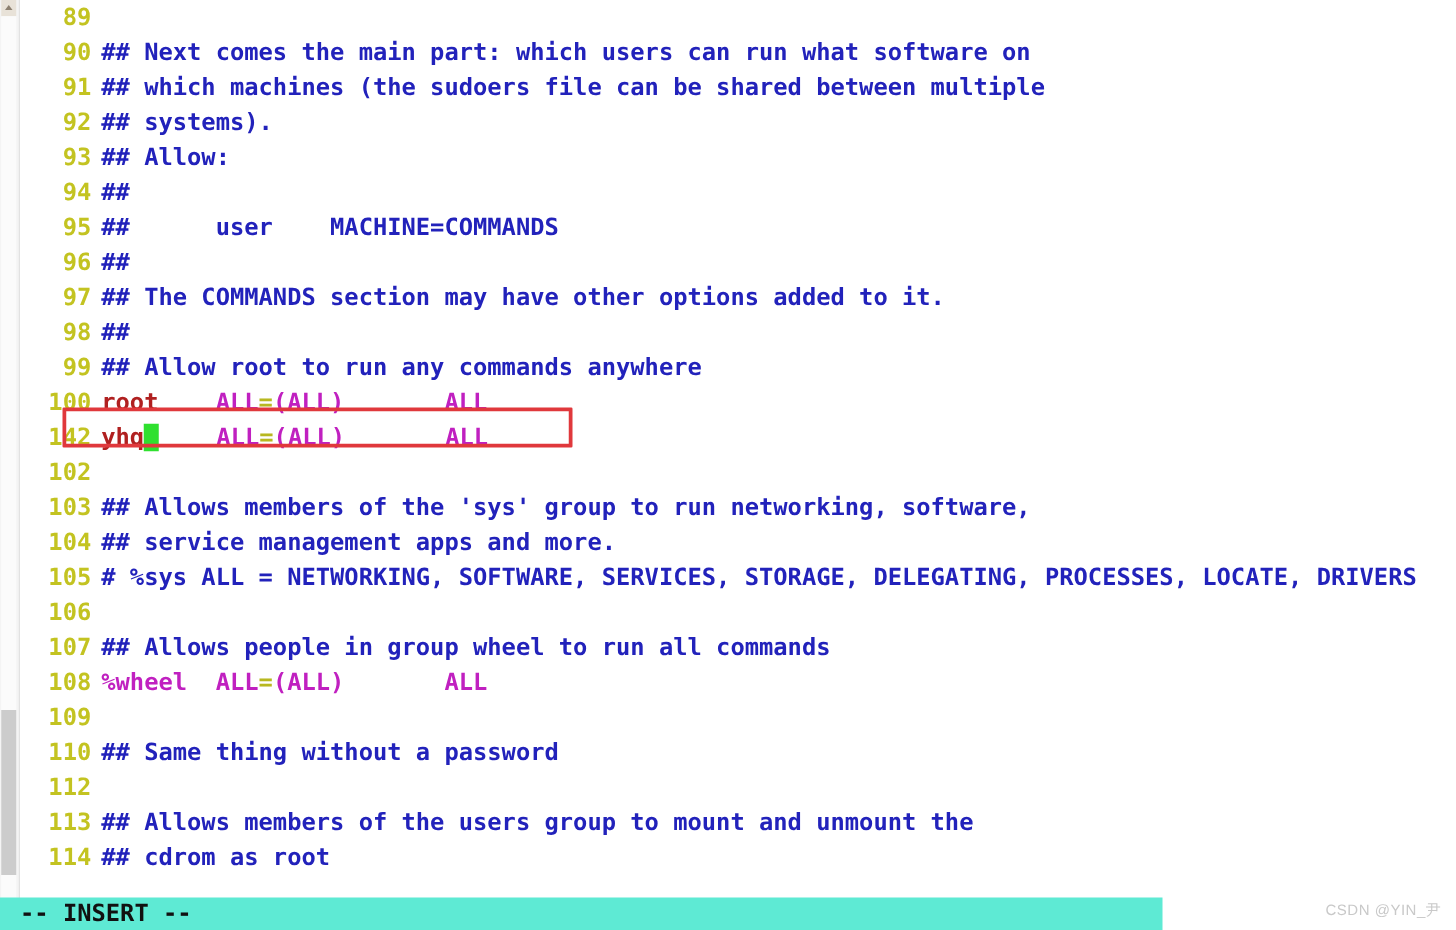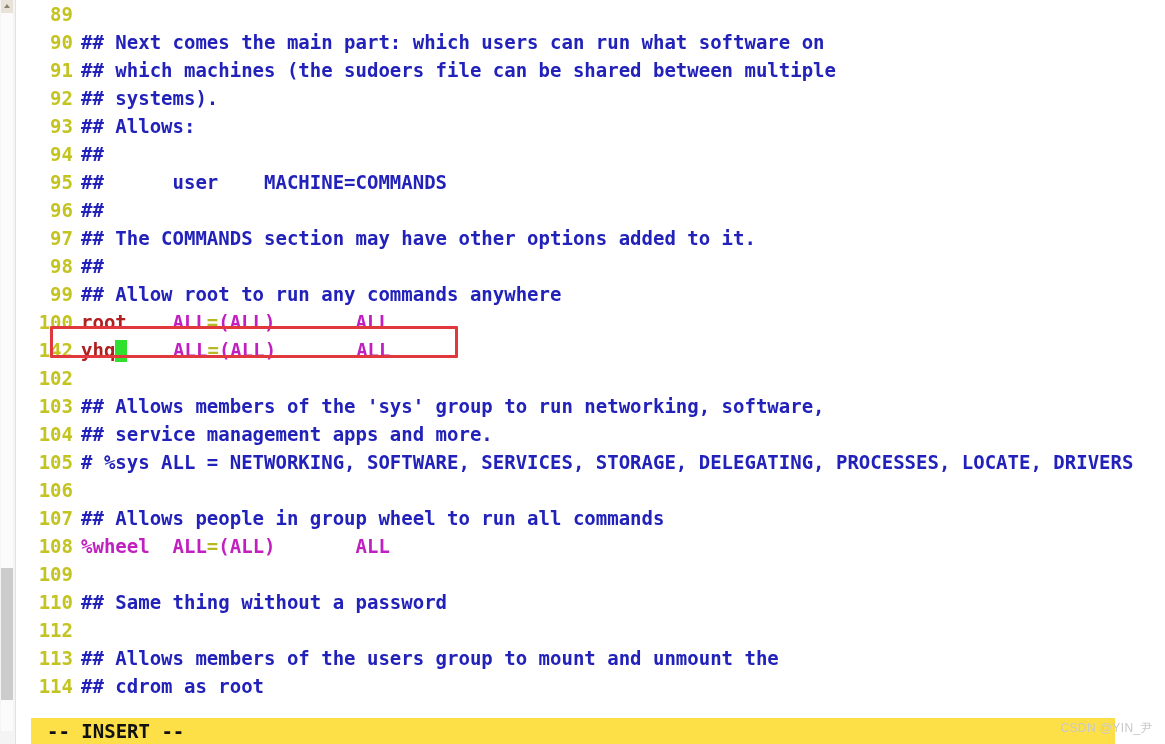--- a/index.html
+++ b/index.html
@@ -128,24 +128,23 @@
     box-sizing: border-box;
     pointer-events: none;
     border-radius: 1px;
   }
 
   
   .statusbar {
     position: absolute;
     left: 0;
     top: 718px;
-    width: 1084px;
+    width: 930px;
     height: 26px;
-    background: #fde047;
-    margin-left: 31px;
+    background: #5eead4;
   }
   .status-text {
     position: absolute;
     left: 16px;
     top: 0;
     line-height: 26px;
     font-size: 19px;
     font-weight: bold;
     color: #111111;
     white-space: pre;
@@ -172,21 +171,21 @@
     <div class="scroll-arrow-up"></div>
     <div class="scroll-track"></div>
     <div class="scroll-thumb" id="scroll-thumb" style="top: 568px; height: 132px;"></div>
   </div>
 
   <div class="editor" id="editor-lines">
       <div class="code-line"><span class="lineno">89</span><span class="code"></span></div>
       <div class="code-line"><span class="lineno">90</span><span class="code"><span class="tok-comment">## Next comes the main part: which users can run what software on</span></span></div>
       <div class="code-line"><span class="lineno">91</span><span class="code"><span class="tok-comment">## which machines (the sudoers file can be shared between multiple</span></span></div>
       <div class="code-line"><span class="lineno">92</span><span class="code"><span class="tok-comment">## systems).</span></span></div>
-      <div class="code-line"><span class="lineno">93</span><span class="code"><span class="tok-comment">## Allows:</span></span></div>
+      <div class="code-line"><span class="lineno">93</span><span class="code"><span class="tok-comment">## Allow:</span></span></div>
       <div class="code-line"><span class="lineno">94</span><span class="code"><span class="tok-comment">##</span></span></div>
       <div class="code-line"><span class="lineno">95</span><span class="code"><span class="tok-comment">##      user    MACHINE=COMMANDS</span></span></div>
       <div class="code-line"><span class="lineno">96</span><span class="code"><span class="tok-comment">##</span></span></div>
       <div class="code-line"><span class="lineno">97</span><span class="code"><span class="tok-comment">## The COMMANDS section may have other options added to it.</span></span></div>
       <div class="code-line"><span class="lineno">98</span><span class="code"><span class="tok-comment">##</span></span></div>
       <div class="code-line"><span class="lineno">99</span><span class="code"><span class="tok-comment">## Allow root to run any commands anywhere</span></span></div>
       <div class="code-line"><span class="lineno">100</span><span class="code"><span class="tok-user">root</span><span class="tok-plain">    </span><span class="tok-magenta">ALL</span><span class="tok-op">=</span><span class="tok-magenta">(ALL)</span><span class="tok-plain">       </span><span class="tok-magenta">ALL</span></span></div>
       <div class="code-line"><span class="lineno">142</span><span class="code"><span class="tok-user">yhq</span><span class="cursor"></span><span class="tok-plain">    </span><span class="tok-magenta">ALL</span><span class="tok-op">=</span><span class="tok-magenta">(ALL)</span><span class="tok-plain">       </span><span class="tok-magenta">ALL</span></span></div>
       <div class="code-line"><span class="lineno">102</span><span class="code"></span></div>
       <div class="code-line"><span class="lineno">103</span><span class="code"><span class="tok-comment">## Allows members of the 'sys' group to run networking, software,</span></span></div>

